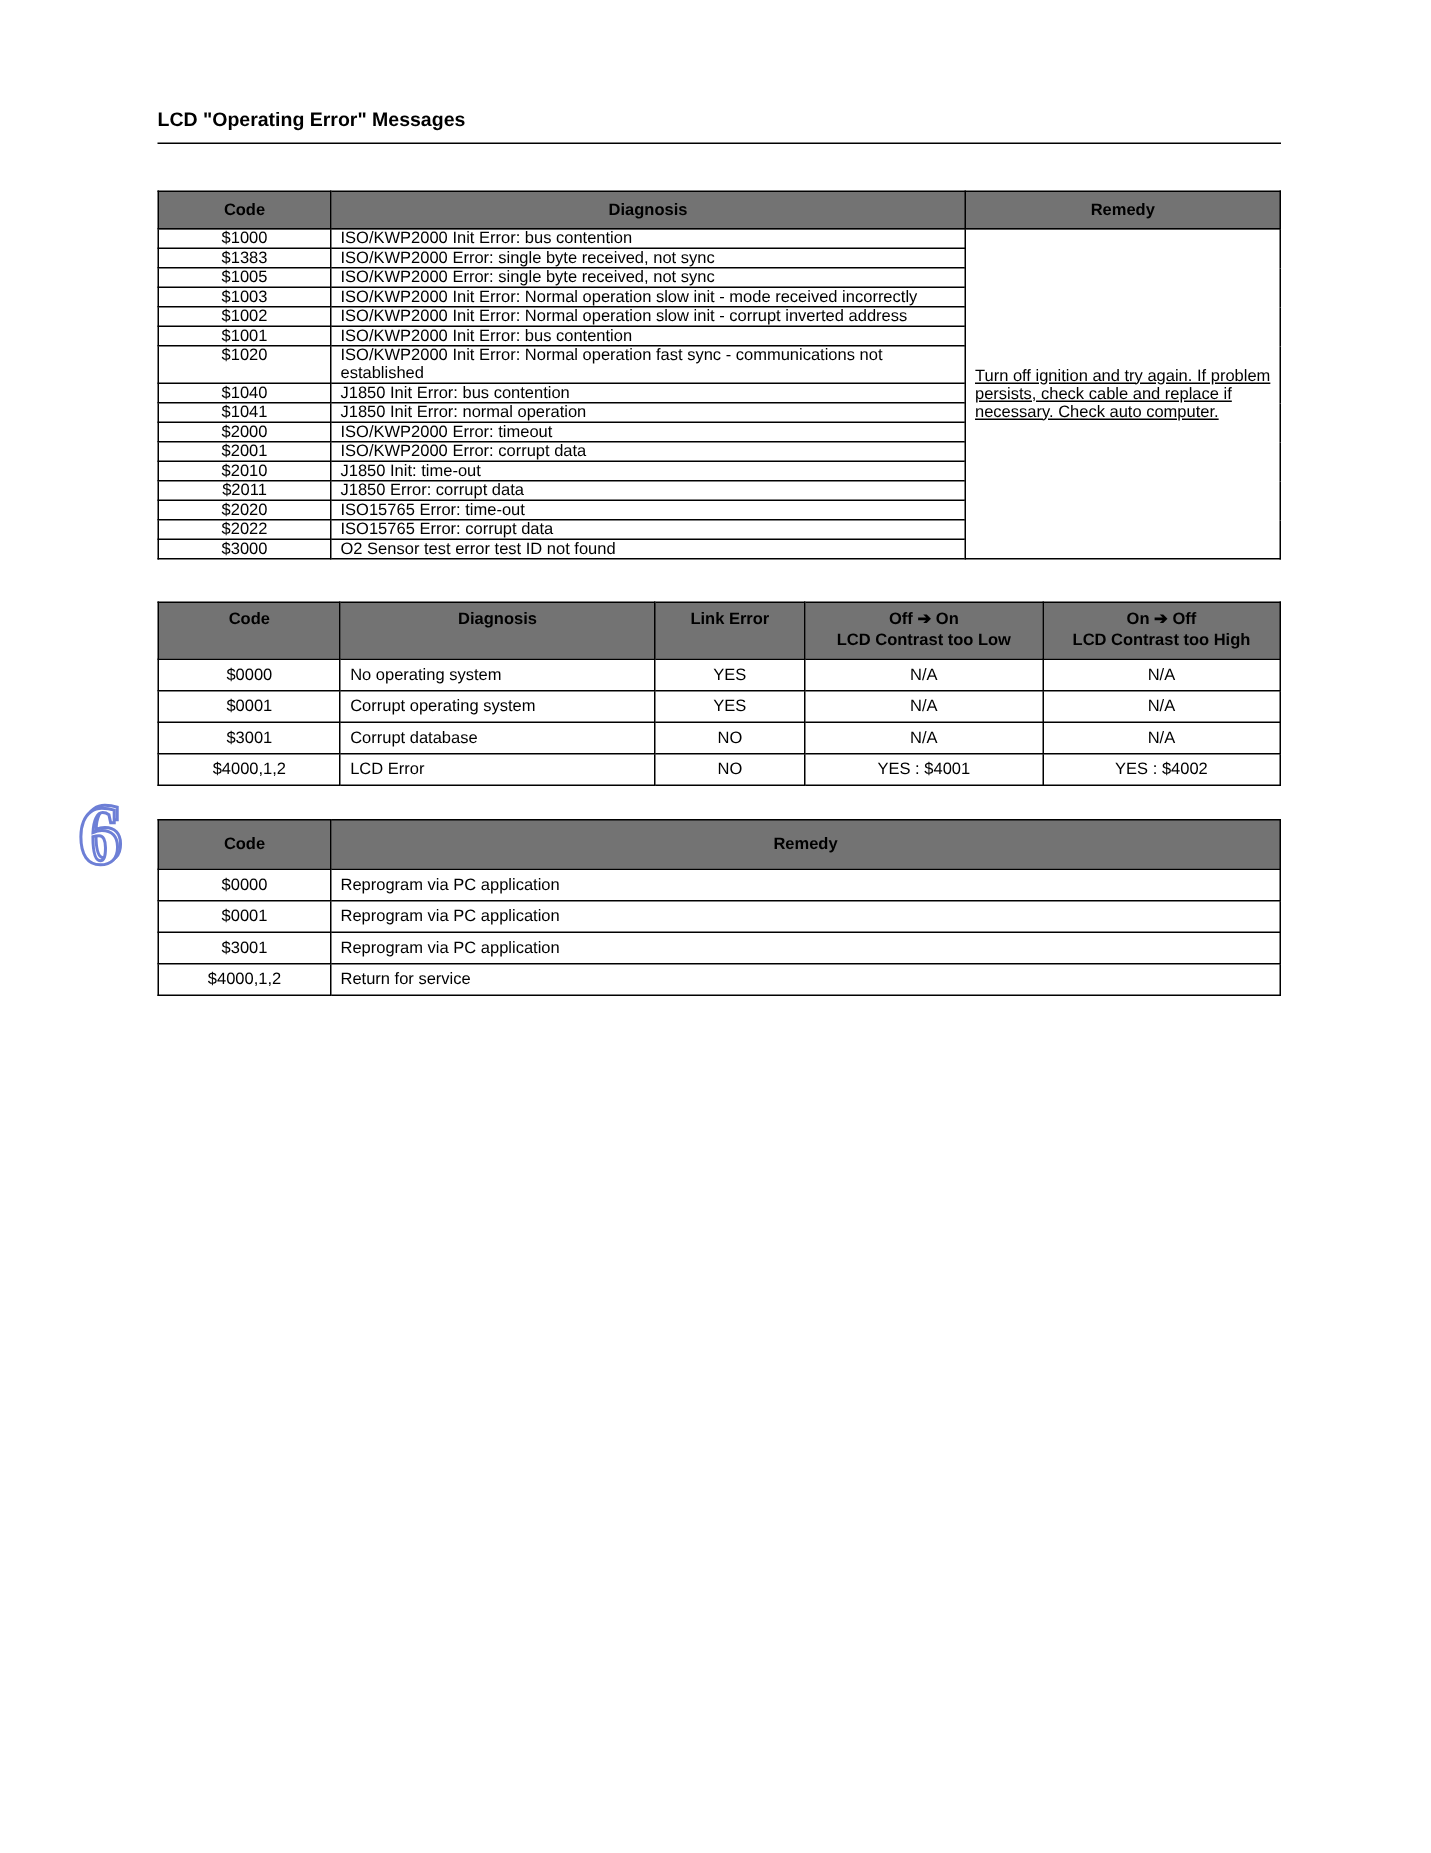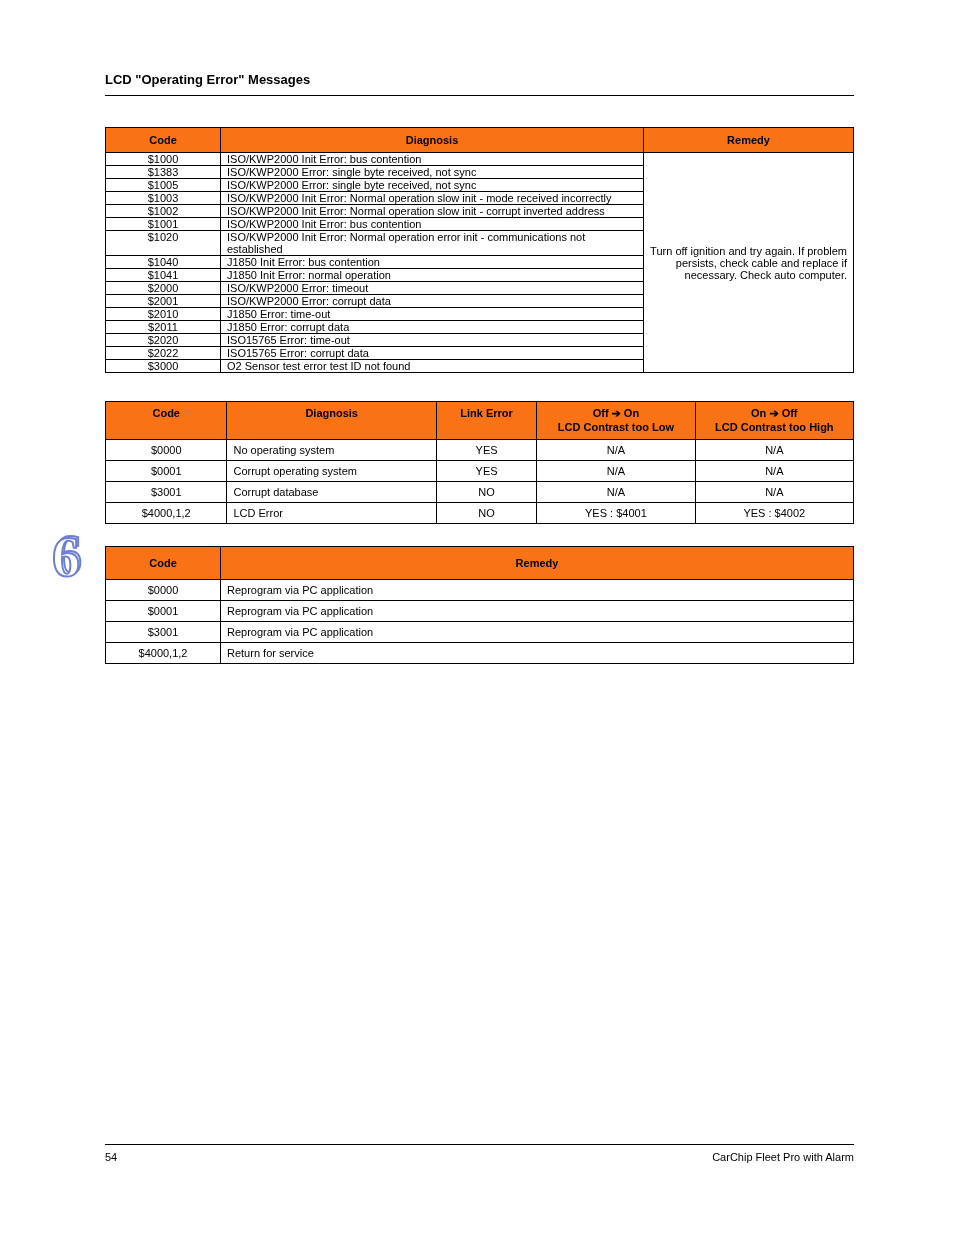--- a/index.html
+++ b/index.html
@@ -7,28 +7,28 @@
   .page { position: relative; width: 954px; height: 1235px; padding: 70px 100px 50px 100px; }
   .top-rule { position: absolute; top: 95px; left: 105px; right: 100px; height: 1px; background: #000; }
   .section-title { position: absolute; top: 72px; left: 105px; font-size: 13px; font-weight: bold; }
   .badge {
     position: absolute; left: 50px; top: 520px; width: 44px; height: 72px;
   }
   .badge svg { width: 44px; height: 72px; }
   .tables-wrap { position: absolute; top: 127px; left: 105px; right: 100px; }
   table { border-collapse: collapse; width: 100%; table-layout: fixed; }
   td, th { border: 1px solid #000; font-size: 11px; vertical-align: top; }
-  th { background: #f97316; font-weight: bold; text-align: center; }
+  th { background: #737373; font-weight: bold; text-align: center; }
   .t1 col.c1 { width: 115px; }
   .t1 col.c2 { width: auto; }
   .t1 col.c3 { width: 210px; }
   .t1 th { padding: 6px 6px; }
   .t1 td { padding: 0 6px; }
   .t1 td.col1 { text-align: center; }
-  .t1 td.col3 { text-align: right; vertical-align: middle; }
+  .t1 td.col3 { text-align: left; vertical-align: middle; text-decoration: underline; }
   .t2 { margin-top: 28px; }
   .t2 col.c1 { width: 115px; }
   .t2 col.c2 { width: 28%; }
   .t2 col.c3 { width: 95px; }
   .t2 col.c4 { width: 150px; }
   .t2 col.c5 { width: 150px; }
   .t2 th { padding: 4px 6px; line-height: 1.3; }
   .t2 td { padding: 4px 6px; text-align: center; }
   .t2 td.col2 { text-align: left; }
   .t3 { margin-top: 22px; }
@@ -93,41 +93,41 @@
           <tr>
             <td class="col1">$1002</td>
             <td>ISO/KWP2000 Init Error: Normal operation slow init - corrupt inverted address</td>
           </tr>
           <tr>
             <td class="col1">$1001</td>
             <td>ISO/KWP2000 Init Error: bus contention</td>
           </tr>
           <tr>
             <td class="col1">$1020</td>
-            <td>ISO/KWP2000 Init Error: Normal operation error init - communications not established</td>
+            <td>ISO/KWP2000 Init Error: Normal operation fast sync - communications not established</td>
           </tr>
           <tr>
             <td class="col1">$1040</td>
             <td>J1850 Init Error: bus contention</td>
           </tr>
           <tr>
             <td class="col1">$1041</td>
             <td>J1850 Init Error: normal operation</td>
           </tr>
           <tr>
             <td class="col1">$2000</td>
             <td>ISO/KWP2000 Error: timeout</td>
           </tr>
           <tr>
             <td class="col1">$2001</td>
             <td>ISO/KWP2000 Error: corrupt data</td>
           </tr>
           <tr>
             <td class="col1">$2010</td>
-            <td>J1850 Error: time-out</td>
+            <td>J1850 Init: time-out</td>
           </tr>
           <tr>
             <td class="col1">$2011</td>
             <td>J1850 Error: corrupt data</td>
           </tr>
           <tr>
             <td class="col1">$2020</td>
             <td>ISO15765 Error: time-out</td>
           </tr>
           <tr>
@@ -222,17 +222,13 @@
           </tr>
           <tr>
             <td class="col1">$4000,1,2</td>
             <td>Return for service</td>
           </tr>
         </tbody>
     </table>
 
   </div>
 
-  <div class="footer">
-    <span>54</span>
-    <span>CarChip Fleet Pro with Alarm</span>
-  </div>
 </div>
 
 </body></html>

